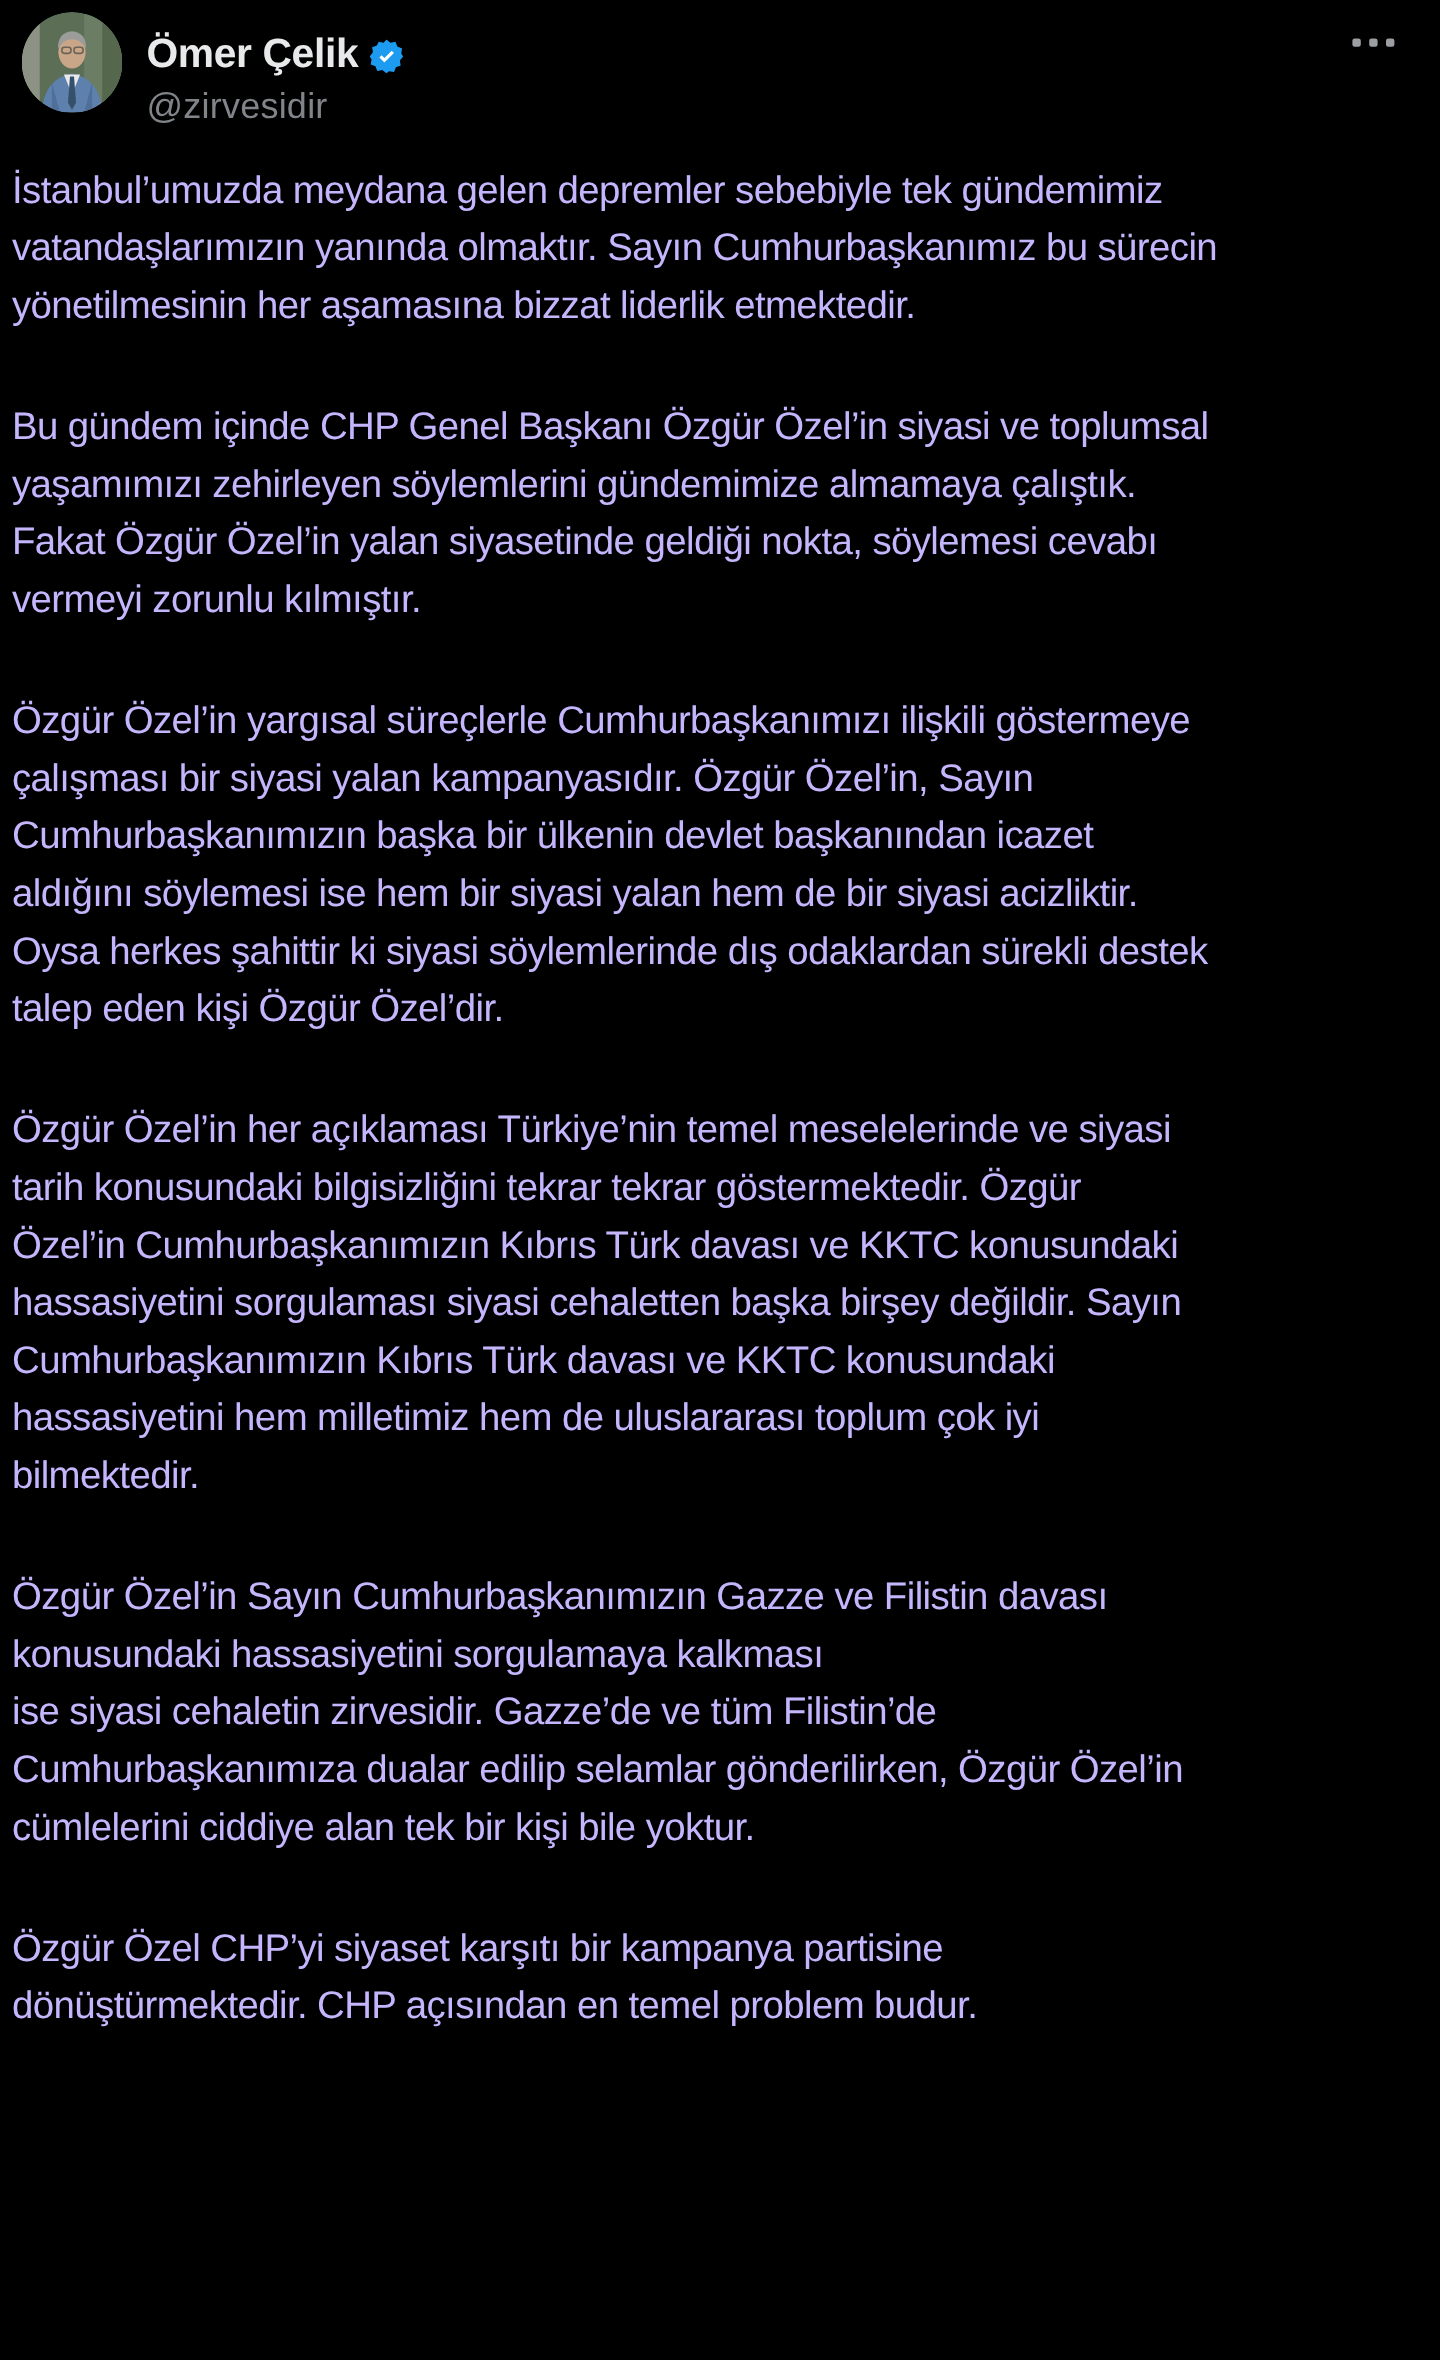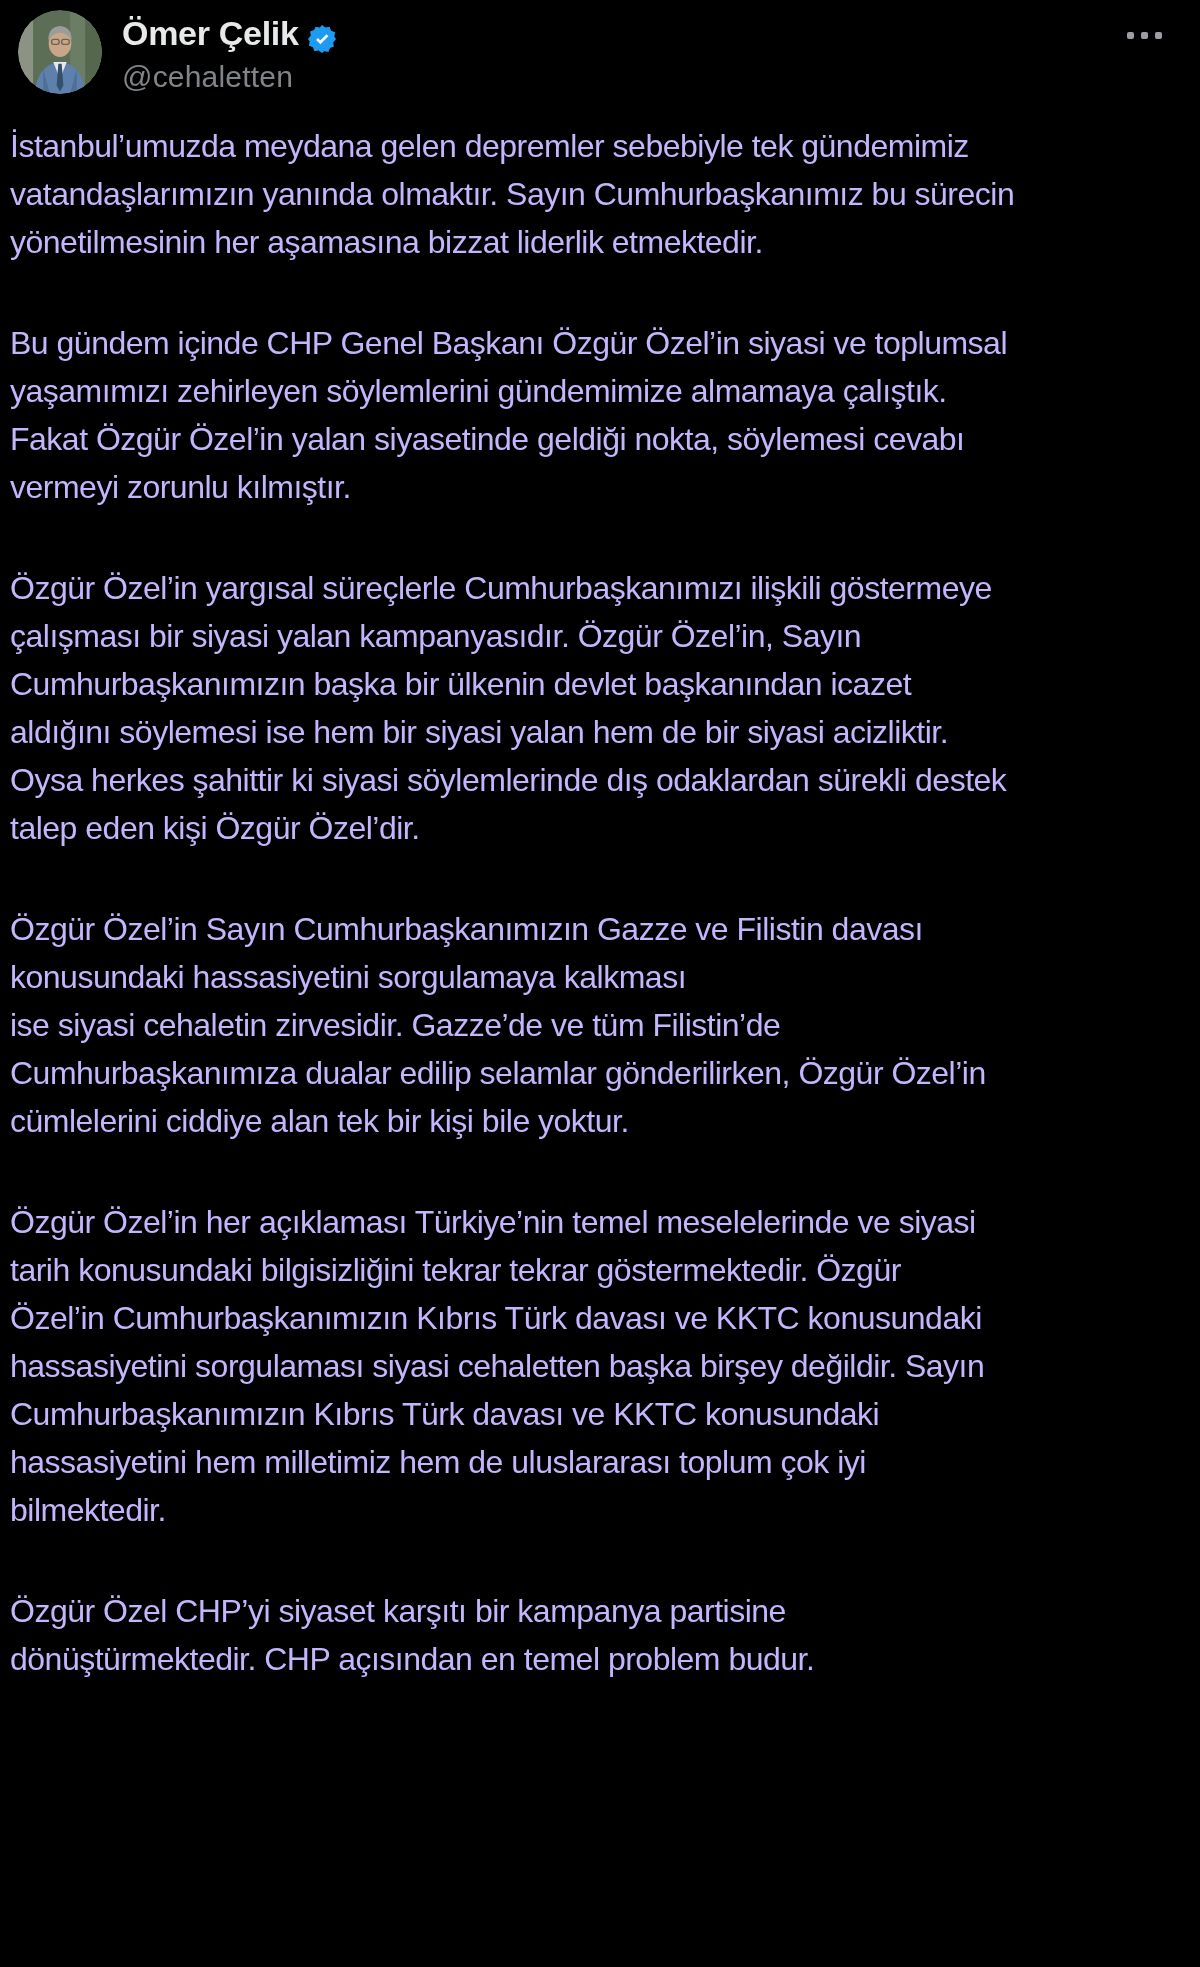--- a/index.html
+++ b/index.html
@@ -31,22 +31,23 @@
     margin-top: 2px;
     cursor: pointer;
   }
   .avatar-wrap svg { display: block; width: 100%; height: 100%; }
   .id-block {
     margin-left: 20px;
     padding-top: 6px;
   }
   .name-row {
     display: flex;
-    align-items: flex-end;
+    align-items: center;
     gap: 9px;
+    margin-top: 12px;
   }
   .display-name {
     color: #e7e9ea;
     font-size: 34px;
     font-weight: 700;
     letter-spacing: -0.3px;
     cursor: pointer;
   }
   .verified-badge {
     width: 28px;
@@ -129,21 +130,21 @@
     <div class="id-block">
       <div class="name-row">
         <span class="display-name">Ömer Çelik</span>
         <span class="verified-badge">
           <svg viewBox="0 0 24 24" aria-hidden="true">
             <path fill="#1d9bf0" d="M12 0l2.9 2.2 3.6-.6 1.3 3.4 3.4 1.3-.6 3.6L24 12l-2.4 2.9.6 3.6-3.4 1.3-1.3 3.4-3.6-.6L12 24l-2.9-2.2-3.6.6-1.3-3.4-3.4-1.3.6-3.6L0 12l2.4-2.9-.6-3.6 3.4-1.3L6.5 1.6l3.6.6z"></path>
             <path fill="#ffffff" d="M10.6 16.4l-3.6-3.6 1.6-1.6 2 2 5.2-5.2 1.6 1.6z"></path>
           </svg>
         </span>
       </div>
-      <span class="handle">@cehaletten</span>
+      <span class="handle">@zirvesidir</span>
     </div>
 
     <button class="more-button" aria-label="More">
       <span class="dot"></span>
       <span class="dot"></span>
       <span class="dot"></span>
     </button>
   </div>
 
   <div class="tweet-text">
@@ -153,29 +154,29 @@
     <p>Bu gündem içinde CHP Genel Başkanı Özgür Özel’in siyasi ve toplumsal
 yaşamımızı zehirleyen söylemlerini gündemimize almamaya çalıştık.
 Fakat Özgür Özel’in yalan siyasetinde geldiği nokta, söylemesi cevabı
 vermeyi zorunlu kılmıştır.</p>
     <p>Özgür Özel’in yargısal süreçlerle Cumhurbaşkanımızı ilişkili göstermeye
 çalışması bir siyasi yalan kampanyasıdır. Özgür Özel’in, Sayın
 Cumhurbaşkanımızın başka bir ülkenin devlet başkanından icazet
 aldığını söylemesi ise hem bir siyasi yalan hem de bir siyasi acizliktir.
 Oysa herkes şahittir ki siyasi söylemlerinde dış odaklardan sürekli destek
 talep eden kişi Özgür Özel’dir.</p>
-    <p>Özgür Özel’in Sayın Cumhurbaşkanımızın Gazze ve Filistin davası
-konusundaki hassasiyetini sorgulamaya kalkması
-ise siyasi cehaletin zirvesidir. Gazze’de ve tüm Filistin’de
-Cumhurbaşkanımıza dualar edilip selamlar gönderilirken, Özgür Özel’in
-cümlelerini ciddiye alan tek bir kişi bile yoktur.</p>
     <p>Özgür Özel’in her açıklaması Türkiye’nin temel meselelerinde ve siyasi
 tarih konusundaki bilgisizliğini tekrar tekrar göstermektedir. Özgür
 Özel’in Cumhurbaşkanımızın Kıbrıs Türk davası ve KKTC konusundaki
 hassasiyetini sorgulaması siyasi cehaletten başka birşey değildir. Sayın
 Cumhurbaşkanımızın Kıbrıs Türk davası ve KKTC konusundaki
 hassasiyetini hem milletimiz hem de uluslararası toplum çok iyi
 bilmektedir.</p>
+    <p>Özgür Özel’in Sayın Cumhurbaşkanımızın Gazze ve Filistin davası
+konusundaki hassasiyetini sorgulamaya kalkması
+ise siyasi cehaletin zirvesidir. Gazze’de ve tüm Filistin’de
+Cumhurbaşkanımıza dualar edilip selamlar gönderilirken, Özgür Özel’in
+cümlelerini ciddiye alan tek bir kişi bile yoktur.</p>
     <p>Özgür Özel CHP’yi siyaset karşıtı bir kampanya partisine
 dönüştürmektedir. CHP açısından en temel problem budur.</p>
   </div>
 
 </div>
 
 </body></html>

